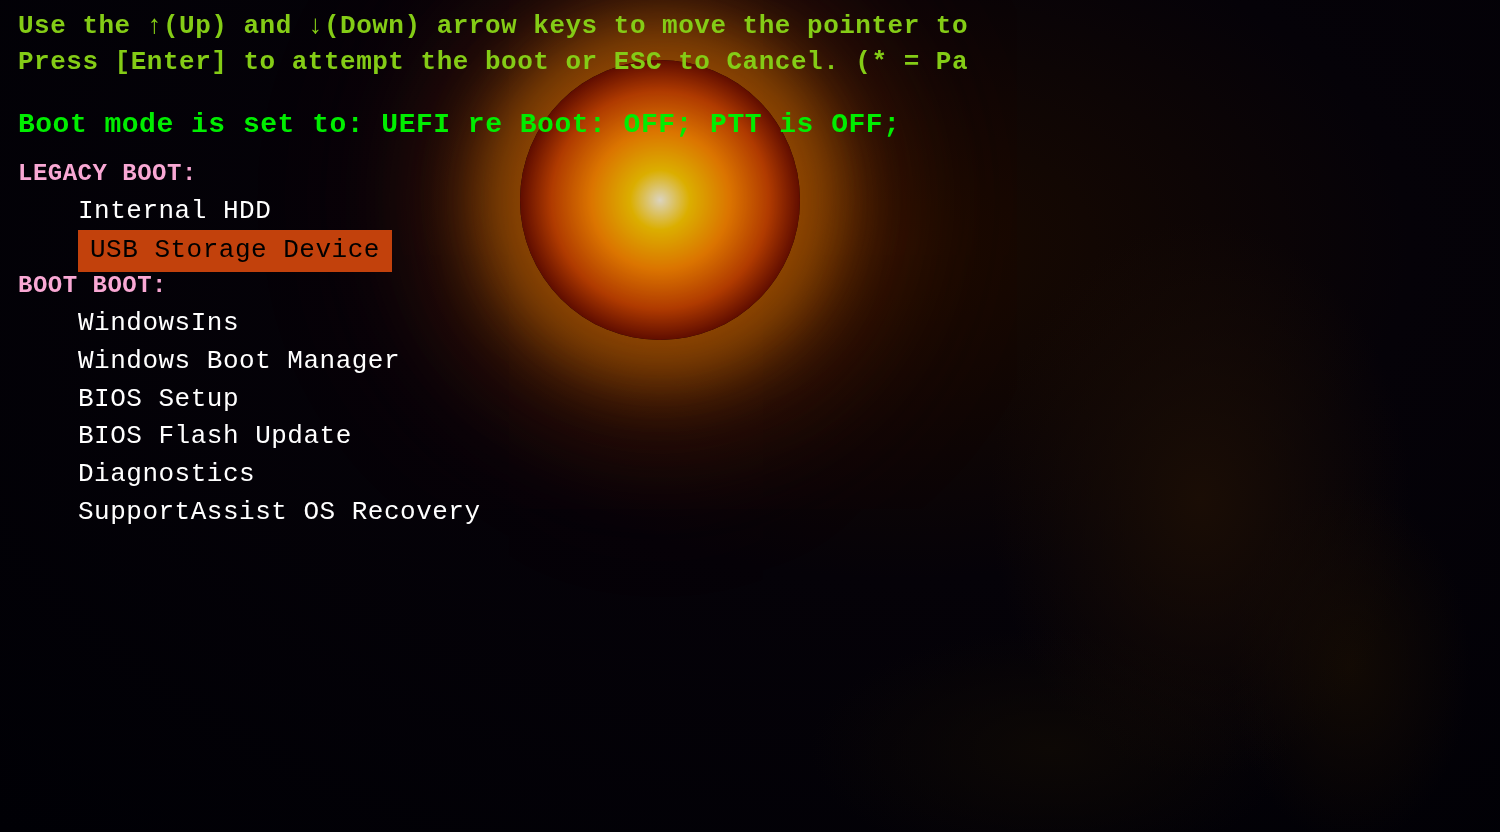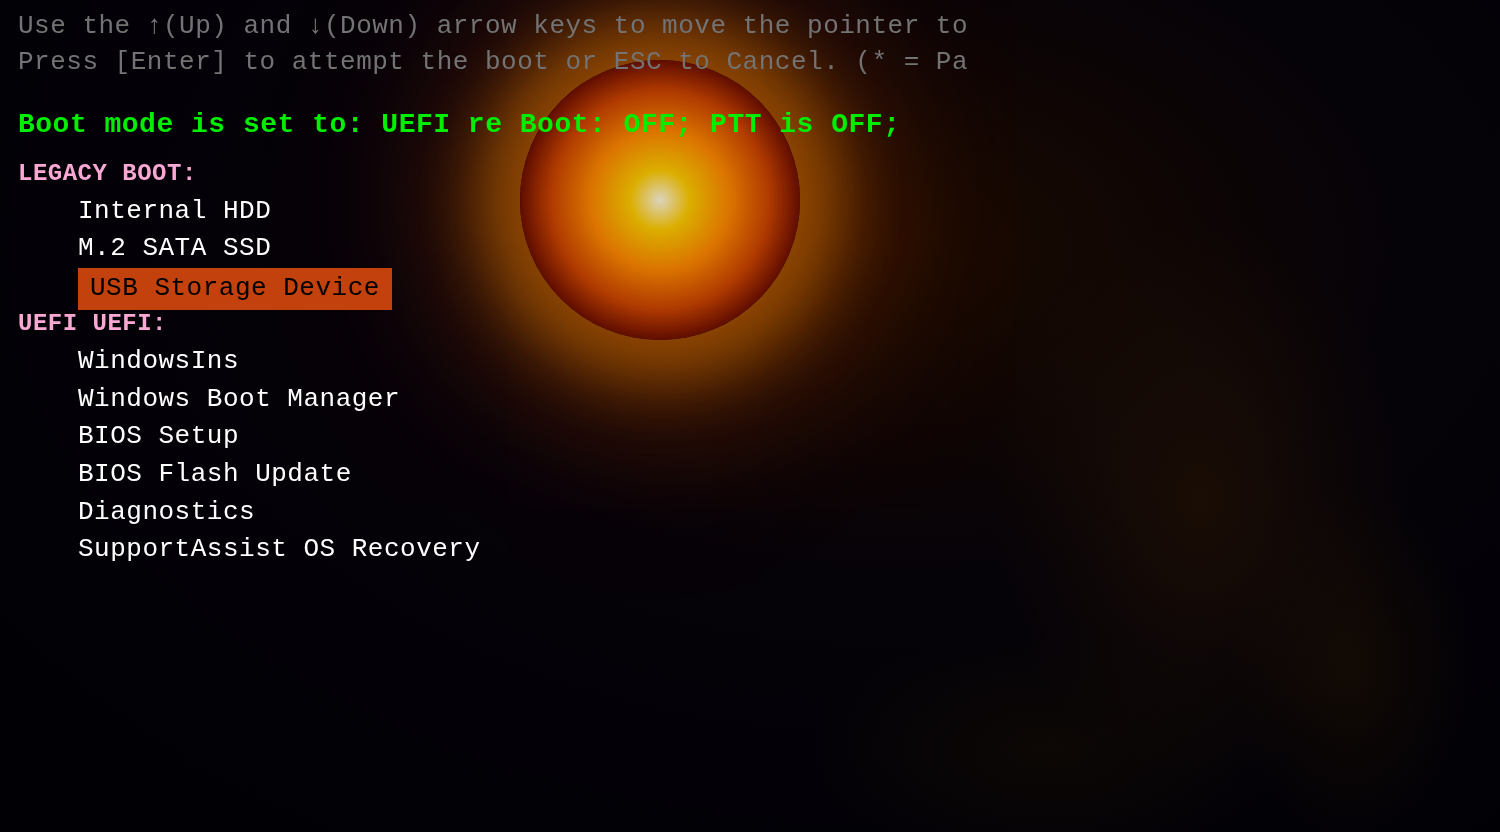--- a/index.html
+++ b/index.html
@@ -64,22 +64,22 @@
       top: 0;
       left: 0;
       width: 100%;
       height: 100%;
       z-index: 2;
       padding: 8px 18px;
     }
 
     .instruction-line {
       font-size: 26px;
-      font-weight: normal;
-      color: #737373;
+      font-weight: bold;
+      color: #84cc16;
       line-height: 1.4;
       letter-spacing: 0.5px;
     }
 
     .boot-mode-line {
       font-size: 28px;
       font-weight: bold;
       color: #00ee00;
       margin-top: 28px;
       margin-bottom: 20px;
@@ -132,28 +132,25 @@
   <div class="instruction-line">Use the ↑(Up) and ↓(Down) arrow keys to move the pointer to</div>
   <div class="instruction-line">Press [Enter] to attempt the boot or ESC to Cancel. (* = Pa</div>
 
   <div class="boot-mode-line">Boot mode is set to: UEFI      re Boot: OFF; PTT is OFF;</div>
 
   <div class="section-header">LEGACY BOOT:</div>
 
   <div class="menu-item-wrapper">
     <span class="menu-item">Internal HDD</span>
   </div>
-  <div class="menu-item-wrapper">
-    <span class="menu-item">M.2 SATA SSD</span>
-  </div>
   <div class="menu-item-wrapper selected-wrapper">
     <span class="menu-item selected">USB Storage Device</span>
   </div>
 
-  <div class="section-header">UEFI UEFI:</div>
+  <div class="section-header">BOOT BOOT:</div>
 
   <div class="menu-item-wrapper">
     <span class="menu-item">WindowsIns</span>
   </div>
   <div class="menu-item-wrapper">
     <span class="menu-item">Windows Boot Manager</span>
   </div>
 
 
   <div class="menu-item-wrapper">

